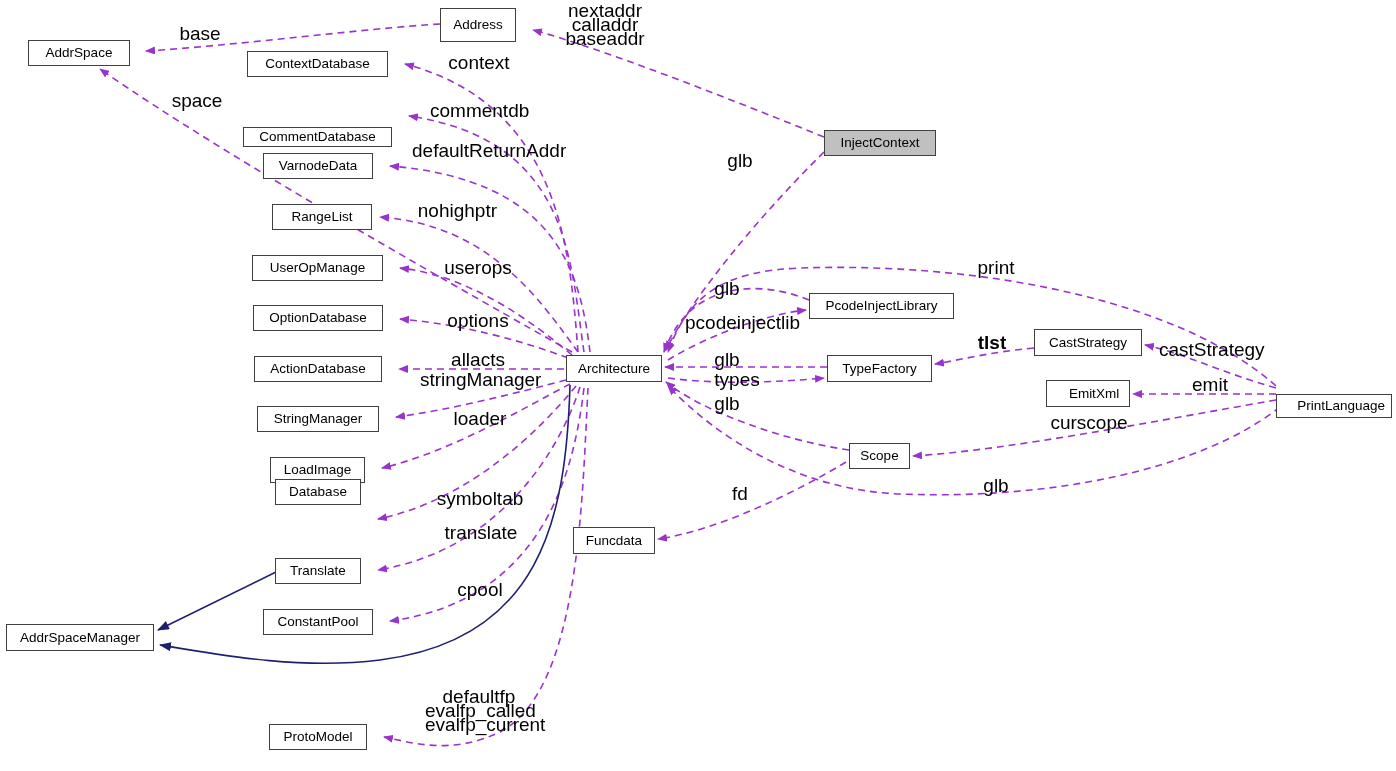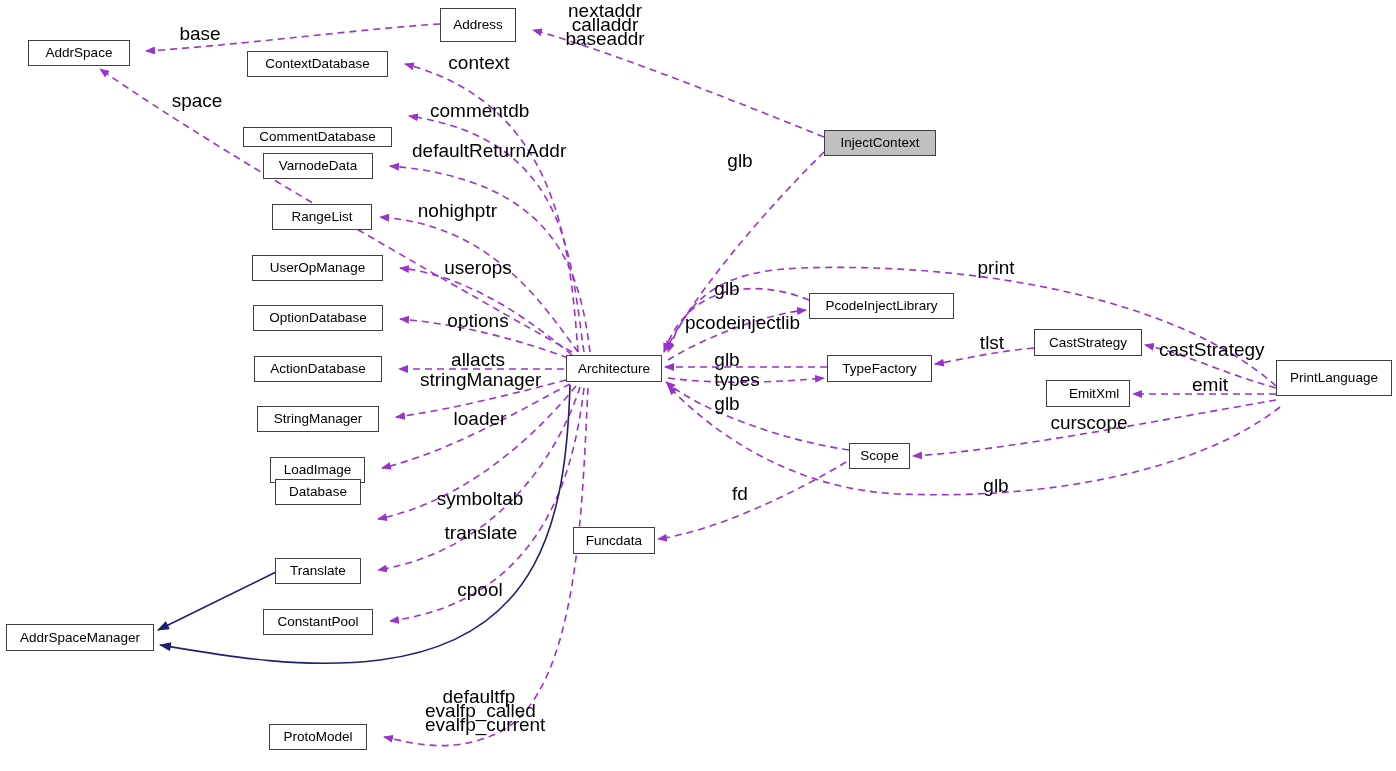--- a/index.html
+++ b/index.html
@@ -198,40 +198,40 @@
   </div>
   <div class="node" style="left:849px;top:443px;width:61px;height:26px;">
     <span>Scope</span>
   </div>
   <div class="node" style="left:1034px;top:329px;width:108px;height:27px;">
     <span>CastStrategy</span>
   </div>
   <div class="node" style="left:1046px;top:380px;width:84px;height:27px;padding-left:18px;">
     <span>EmitXml</span>
   </div>
-  <div class="node" style="left:1276px;top:360px;width:116px;height:36px;">
+  <div class="node" style="left:1276px;top:394px;width:116px;height:24px;justify-content:flex-end;">
     <span>PrintLanguage</span>
   </div>
 
   <div class="edge-label" style="left:560px;top:4px;width:90px;">nextaddr
 calladdr
 baseaddr</div>
   <div class="edge-label" style="left:178px;top:27px;width:44px;">base</div>
   <div class="edge-label" style="left:448px;top:56px;width:62px;">context</div>
   <div class="edge-label" style="left:170px;top:94px;width:54px;">space</div>
   <div class="edge-label" style="left:430px;top:104px;width:98px;">commentdb</div>
   <div class="edge-label" style="left:412px;top:144px;width:140px;">defaultReturnAddr</div>
   <div class="edge-label" style="left:726px;top:154px;width:28px;">glb</div>
   <div class="edge-label" style="left:415px;top:204px;width:82px;text-align:right;">nohighptr</div>
   <div class="edge-label" style="left:975px;top:261px;width:42px;">print</div>
   <div class="edge-label" style="left:444px;top:261px;width:68px;">userops</div>
   <div class="edge-label" style="left:713px;top:282px;width:28px;">glb</div>
   <div class="edge-label" style="left:447px;top:314px;width:62px;">options</div>
   <div class="edge-label" style="left:685px;top:316px;width:112px;">pcodeinjectlib</div>
-  <div class="edge-label" style="left:976px;top:336px;width:32px;">tlst</div>
+  <div class="edge-label" style="left:976px;top:336px;width:32px;font-weight:bold;">tlst</div>
   <div class="edge-label" style="left:1159px;top:343px;width:100px;">castStrategy</div>
   <div class="edge-label" style="left:448px;top:353px;width:60px;">allacts</div>
   <div class="edge-label" style="left:713px;top:353px;width:28px;">glb</div>
   <div class="edge-label" style="left:420px;top:373px;width:118px;">stringManager</div>
   <div class="edge-label" style="left:713px;top:373px;width:48px;">types</div>
   <div class="edge-label" style="left:1189px;top:378px;width:42px;">emit</div>
   <div class="edge-label" style="left:713px;top:397px;width:28px;">glb</div>
   <div class="edge-label" style="left:451px;top:412px;width:58px;">loader</div>
   <div class="edge-label" style="left:1050px;top:416px;width:78px;">curscope</div>
   <div class="edge-label" style="left:435px;top:492px;width:90px;">symboltab</div>

